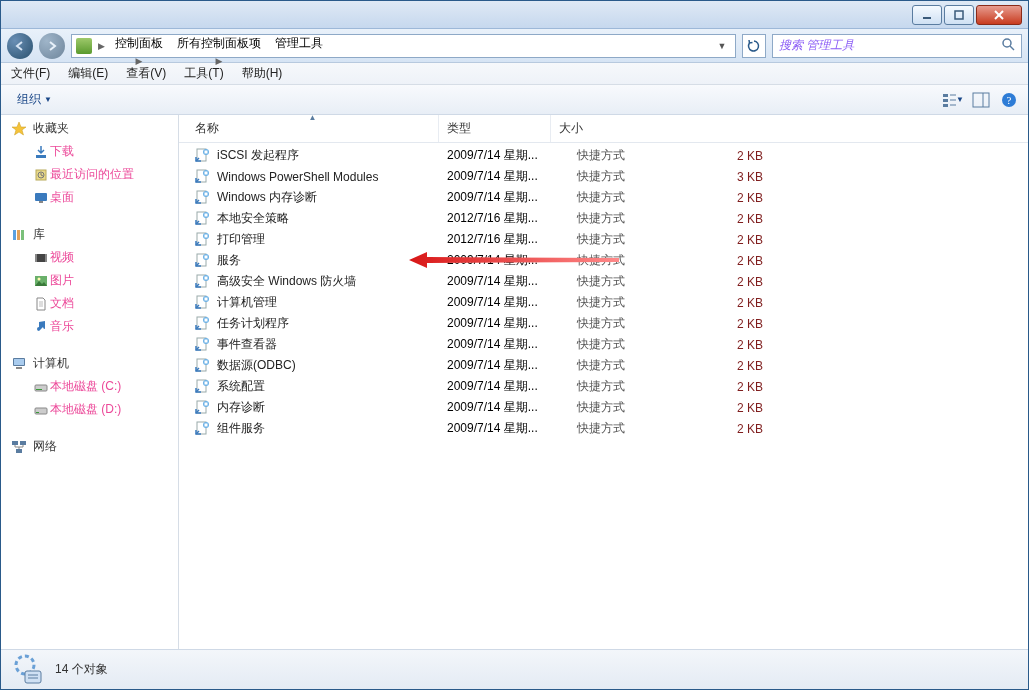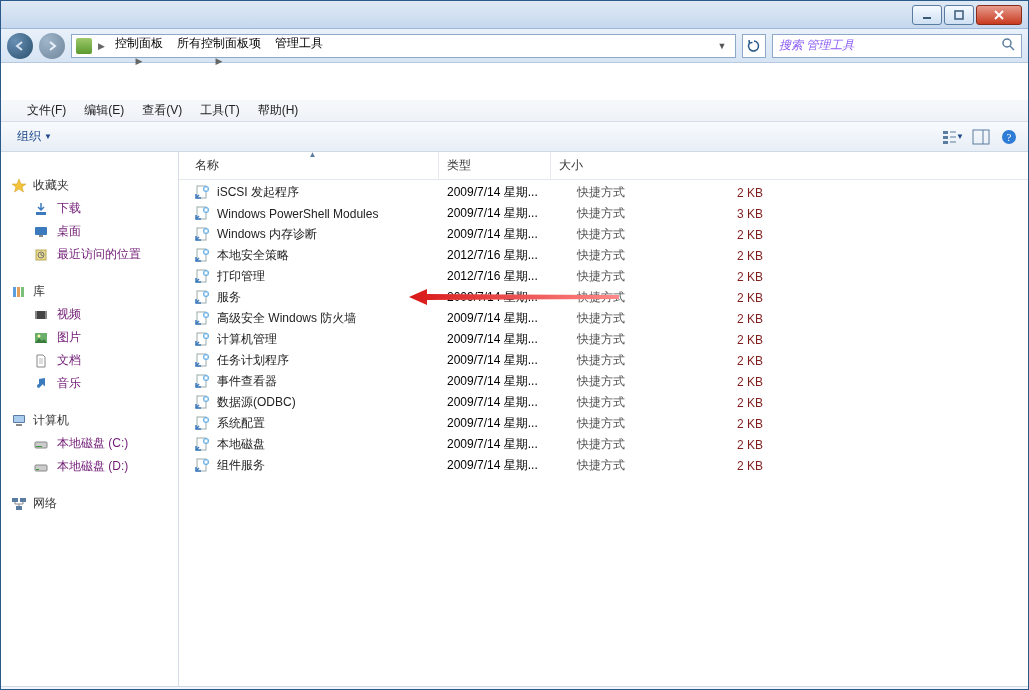--- a/index.html
+++ b/index.html
@@ -18,36 +18,36 @@
   .addressbar { flex:1; height:24px; background:#fff; border:1px solid #8ea9c7; display:flex; align-items:center; padding:0 4px; gap:6px;}
   .crumb { display:flex; align-items:center; gap:4px; padding:0 4px; height:100%;flex-direction:column; }
   .crumb-sep{ color:#666; font-size:9px;}
   .addr-icon{ width:16px; height:16px; background:linear-gradient(#9ec96b,#5a9a2e); border-radius:2px; }
   .addr-drop{ margin-left:auto; width:18px; text-align:center; color:#555; font-size:9px;}
   .refreshbtn{ width:24px; height:24px; background:#fff; border:1px solid #8ea9c7; display:flex; align-items:center; justify-content:center; color:#2a5a8a;}
   .searchbox{ width:250px; height:24px; background:#fff; border:1px solid #8ea9c7; display:flex; align-items:center; padding:0 6px; color:#8b5cf6; font-style:italic;}
   .searchbox .mag{ margin-left:auto; color:#5a7ca0; font-style:normal;}
 
   
-  .menubar{ height:22px; background:linear-gradient(#f6f8fb,#eef2f8); display:flex; align-items:center; padding:0 18px; gap:2px; border-bottom:1px solid #d6dde6;margin-top:37px;}
+  .menubar{ height:22px; background:linear-gradient(#f6f8fb,#eef2f8); display:flex; align-items:center; padding:0 2px; gap:2px; border-bottom:1px solid #d6dde6;}
   .menuitem{ padding:2px 8px; color:#222;}
 
   
   .toolbar{ height:30px; background:linear-gradient(#f8fafd,#e8eef6); display:flex; align-items:center; padding:0 8px; border-bottom:1px solid #cfd9e6;}
   .toolbtn{ padding:3px 8px; color:#1a4788; display:flex; align-items:center; gap:3px;}
   .toolbar-right{ margin-left:auto; display:flex; align-items:center; gap:6px; color:#3a6090;}
   .ticon{ width:22px; height:22px; display:flex; align-items:center; justify-content:center;}
 
   
   .body{ display:flex; height:calc(100% - 28px - 34px - 22px - 30px - 40px); }
-  .sidebar{ width:178px; background:#fff; border-right:1px solid #d6dde6; padding:22px 4px; overflow:auto;}
+  .sidebar{ width:178px; background:#fff; border-right:1px solid #d6dde6; padding:2px 4px; overflow:auto;}
   .navgroup{ margin-bottom:14px;}
   .navhead{ display:flex; align-items:center; gap:6px; padding:3px 6px; color:#333;}
   .navhead.fav{ font-weight:normal;}
-  .navitem{ display:flex; align-items:center; gap:8px; padding:3px 6px 3px 28px; color:#701a75;}
+  .navitem{ display:flex; align-items:center; gap:1px; padding:3px 6px 3px 28px; color:#ec4899;}
   .nicon{ width:16px; height:16px; display:inline-flex; align-items:center; justify-content:center; font-size:12px;}
 
   .main{ flex:1; background:#fff; display:flex; flex-direction:column;}
   .cols{ height:28px; display:flex; align-items:center; border-bottom:1px solid #e3e8ef; color:#333; padding-left:8px;}
   .col{ padding:0 8px; position:relative; height:100%; display:flex; align-items:center; border-right:1px solid #e8ecf2;}
   .col:last-child{border-right:none;}
   .col.name{ width:252px;}
   .col.date{ width:130px;}
   .col.type{ width:112px;}
   .col.size{ width:90px; justify-content:flex-start;}
@@ -193,35 +193,35 @@
             <svg width="14" height="14">
               <rect x="2" y="10" width="10" height="3" fill="#3a7abd"></rect>
               <path d="M7 1 L7 8 M4 5 L7 8 L10 5" stroke="#3a7abd" stroke-width="1.5" fill="none"></path>
             </svg>
           </span>
           <span>下载</span>
         </div>
       <div class="navitem">
           <span class="nicon">
             <svg width="14" height="14">
-              <rect x="1" y="2" width="12" height="8" rx="1" fill="#3a7abd"></rect>
-              <rect x="5" y="10" width="4" height="2" fill="#888"></rect>
-            </svg>
-          </span>
-          <span>桌面</span>
-        </div>
-      <div class="navitem">
-          <span class="nicon">
-            <svg width="14" height="14">
               <rect x="2" y="2" width="10" height="10" fill="#e8d98a" stroke="#b8a95a"></rect>
               <circle cx="7" cy="7" r="3" fill="none" stroke="#777"></circle>
               <path d="M7 5 L7 7 L9 8" stroke="#777" fill="none"></path>
             </svg>
           </span>
           <span>最近访问的位置</span>
+        </div>
+      <div class="navitem">
+          <span class="nicon">
+            <svg width="14" height="14">
+              <rect x="1" y="2" width="12" height="8" rx="1" fill="#3a7abd"></rect>
+              <rect x="5" y="10" width="4" height="2" fill="#888"></rect>
+            </svg>
+          </span>
+          <span>桌面</span>
         </div>
     </div>
 
     <div class="navgroup">
       <div class="navhead">
         <span class="nicon">
             <svg width="16" height="16">
               <rect x="2" y="3" width="3" height="10" fill="#5aa0e0"></rect>
               <rect x="6" y="3" width="3" height="10" fill="#e0a05a"></rect>
               <rect x="10" y="3" width="3" height="10" fill="#7ac07a"></rect>
@@ -539,21 +539,21 @@
           <div class="cell name">
             <span class="ficon">
               <svg width="16" height="16">
                 <rect x="2" y="1" width="9" height="12" fill="#fff" stroke="#9aa"></rect>
                 <path d="M6 13 L1 13 L1 9" stroke="#3a7abd" stroke-width="1.5" fill="none"></path>
                 <path d="M1 13 L4 10" stroke="#3a7abd" stroke-width="1.5"></path>
                 <circle cx="11" cy="4" r="3" fill="#6ab0e6"></circle>
                 <rect x="9.5" y="2.5" width="3" height="3" fill="#fff"></rect>
               </svg>
             </span>
-            <span>本地磁盘</span>
+            <span>内存诊断</span>
           </div>
           <div class="cell date">2009/7/14 星期...</div>
           <div class="cell type">快捷方式</div>
           <div class="cell size">2 KB</div>
         </div>
         <div class="row">
           <div class="cell name">
             <span class="ficon">
               <svg width="16" height="16">
                 <rect x="2" y="1" width="9" height="12" fill="#fff" stroke="#9aa"></rect>

